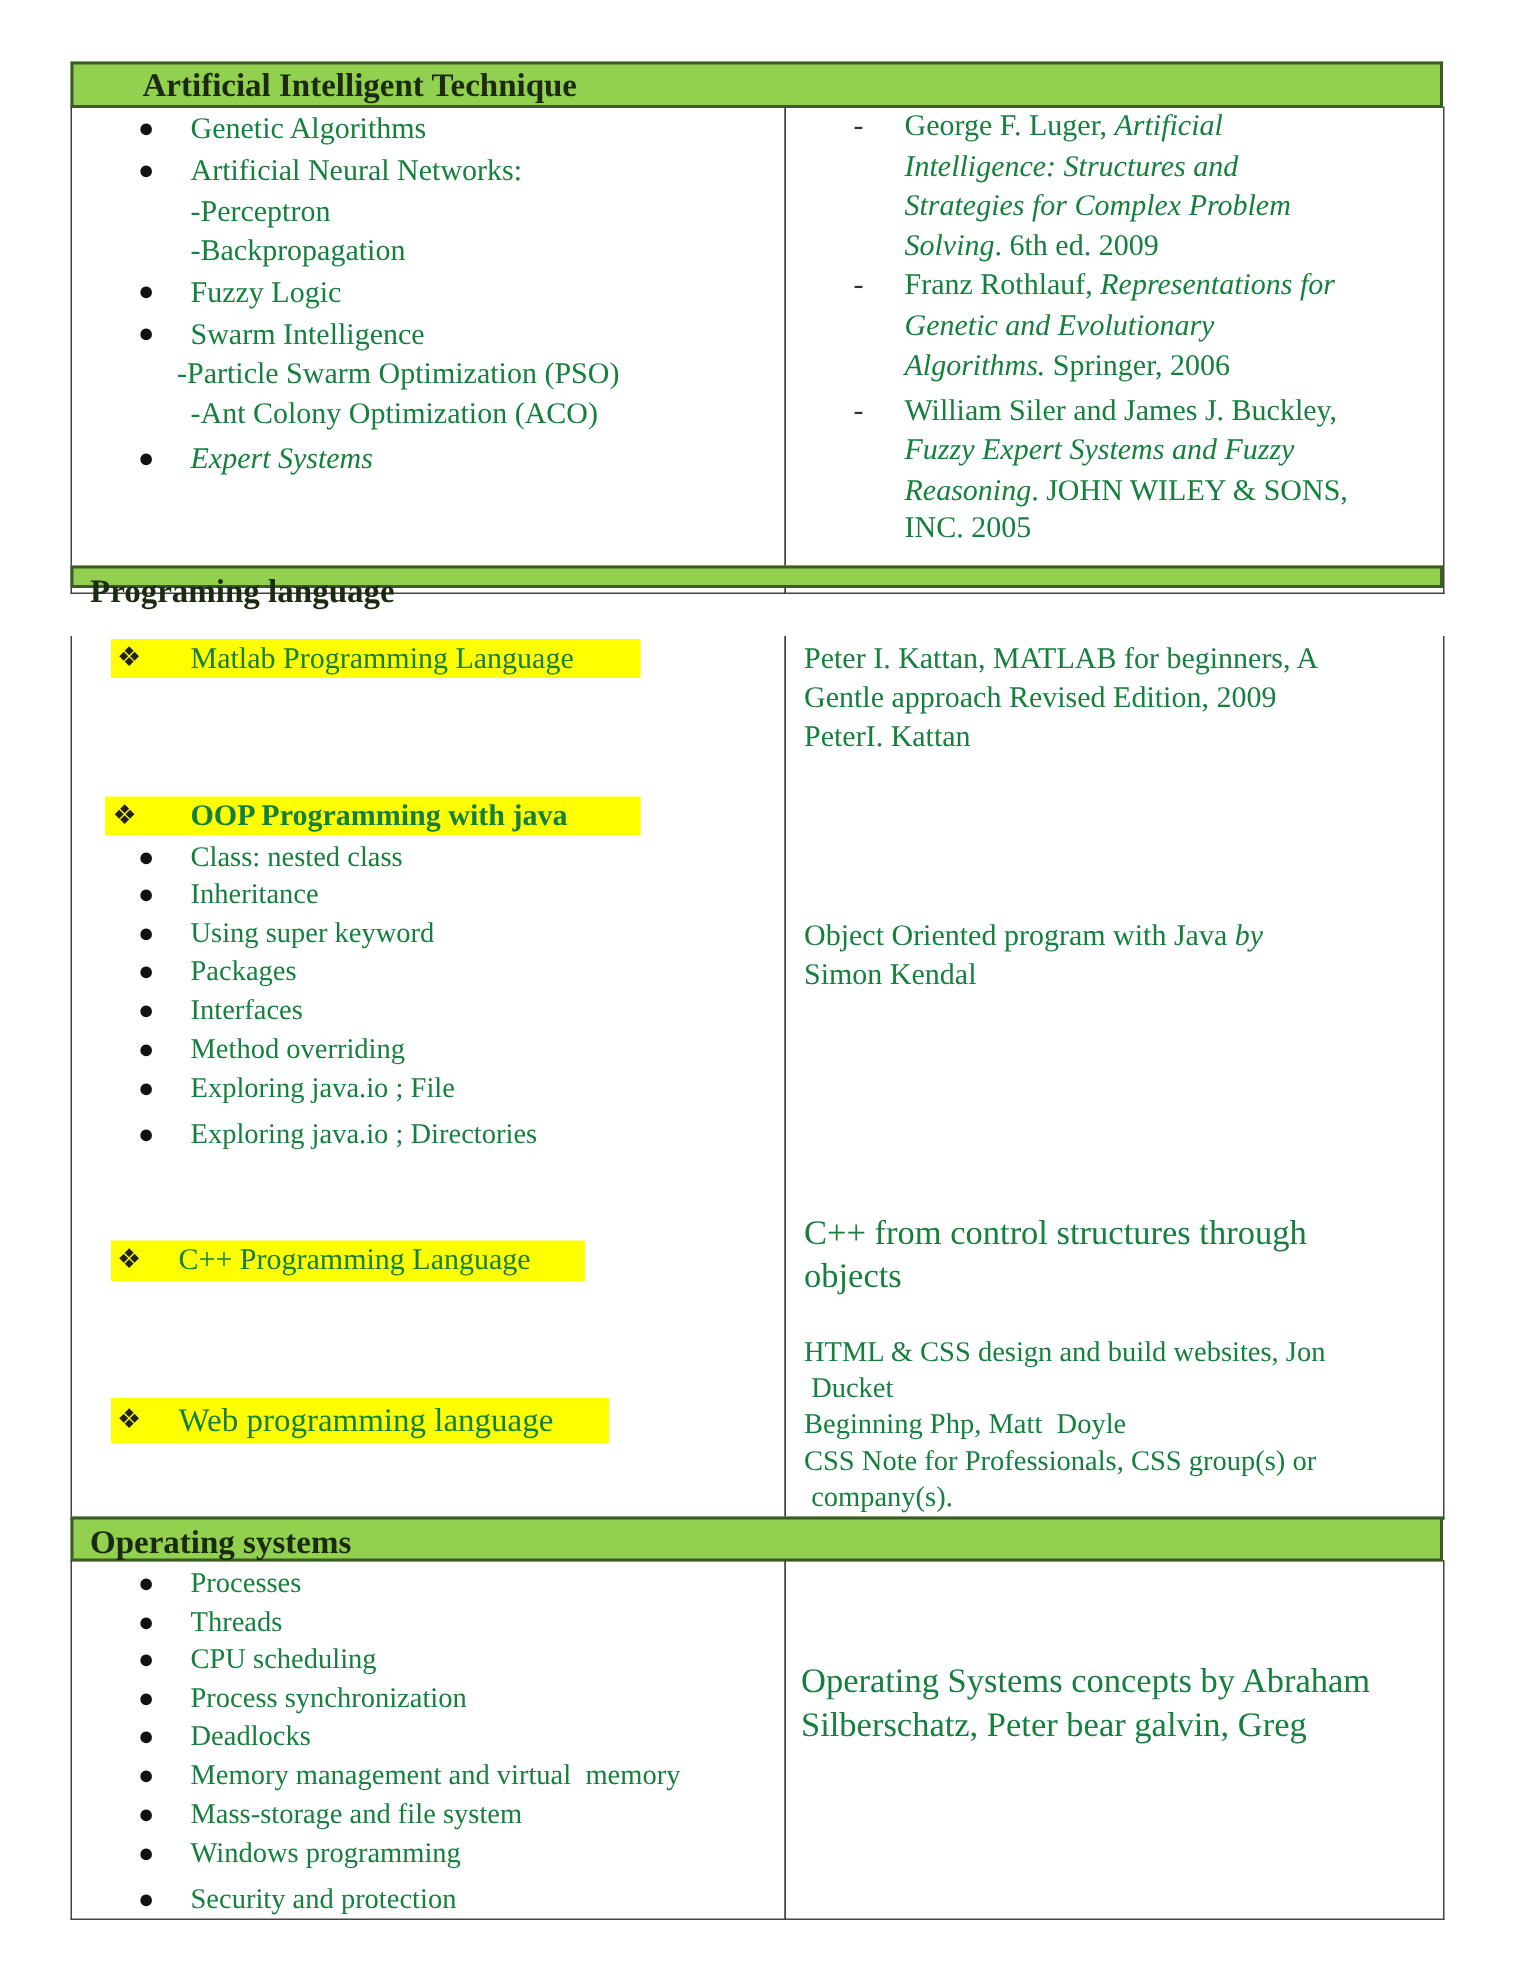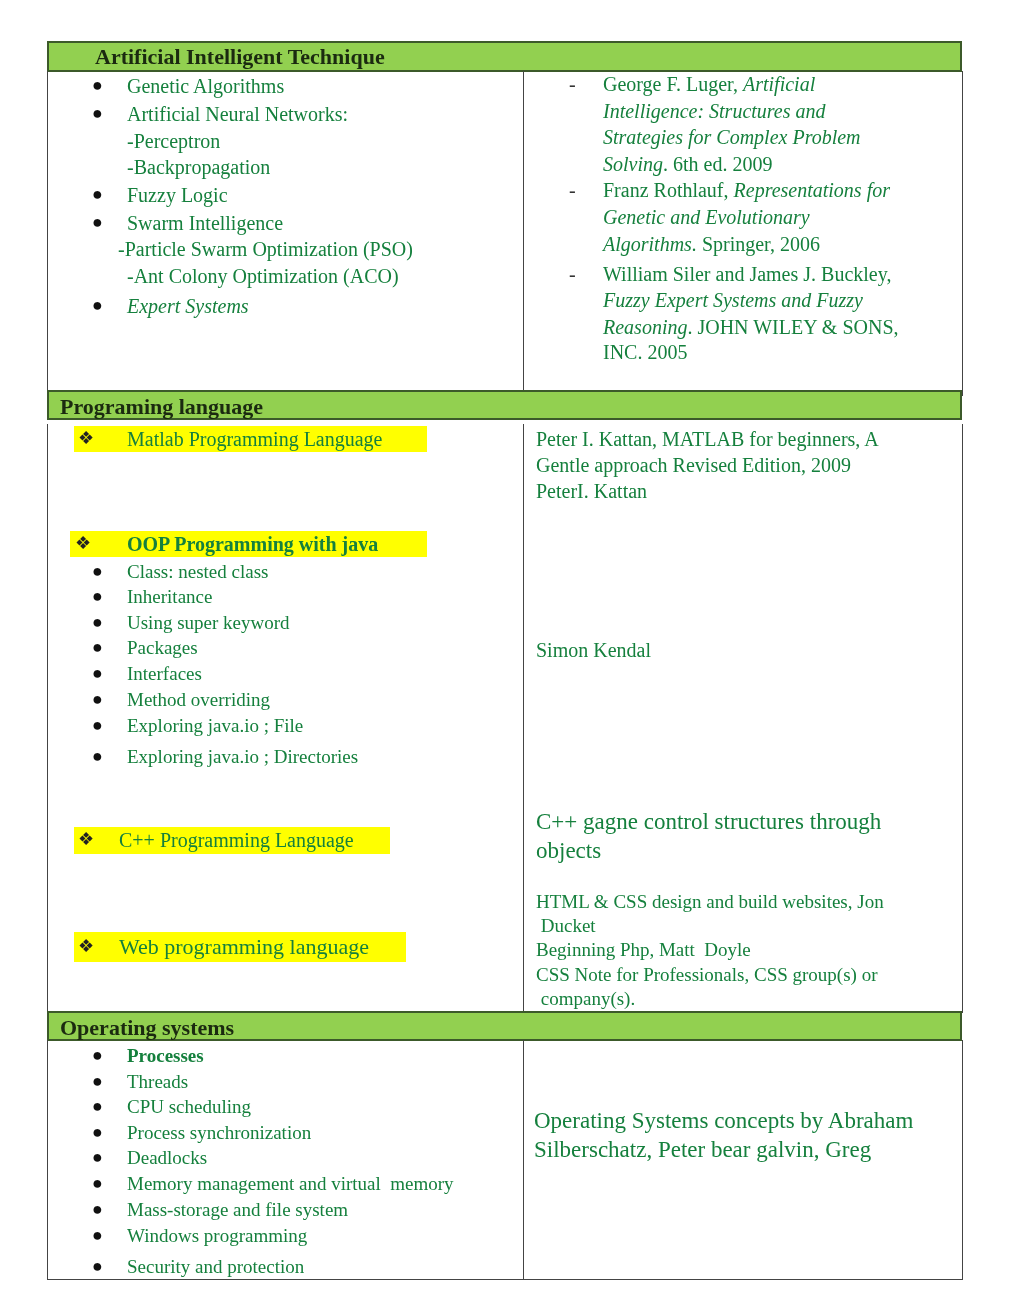--- a/index.html
+++ b/index.html
@@ -59,21 +59,21 @@
     <i class="txt" style="left:79px;top:133px;">Genetic and Evolutionary</i>
     <span class="txt" style="left:79px;top:160px;"><i>Algorithms.</i><span> Springer, 2006</span></span>
 
     <span class="dash" style="left:45px;top:192px;">-</span>
     <span class="txt" style="left:79px;top:190px;">William Siler and James J. Buckley,</span>
     <i class="txt" style="left:79px;top:216px;">Fuzzy Expert Systems and Fuzzy</i>
     <span class="txt" style="left:79px;top:243px;"><i>Reasoning</i><span>. JOHN WILEY &amp; SONS,</span></span>
     <span class="txt" style="left:79px;top:268px;">INC. 2005</span>
   </div>
 
-  <div class="section-head" style="top:390px;height:30px;">
+  <div class="section-head" style="top:377px;height:15px;">
     <span style="left:11px;top:4px;">Programing language</span>
   </div>
   <div class="cell left" style="top:424px;height:589px;">
 
     <div style="position:absolute;left:26px;top:2px;width:353px;height:26px;background:#ffff00;"></div>
     <span class="star" style="left:30px;top:3px;">❖</span>
     <span class="txt" style="left:79px;top:2px;">Matlab Programming Language</span>
 
     <div style="position:absolute;left:22px;top:107px;width:357px;height:26px;background:#ffff00;"></div>
     <span class="star" style="left:27px;top:108px;">❖</span>
@@ -102,38 +102,39 @@
 
     <div style="position:absolute;left:26px;top:508px;width:332px;height:30px;background:#ffff00;"></div>
     <span class="star" style="left:30px;top:511px;">❖</span>
     <span class="txt" style="left:71px;top:510px;font-size:22px;">Web programming language</span>
   </div>
   <div class="cell right" style="top:424px;height:589px;">
     <span class="txt" style="left:12px;top:2px;">Peter I. Kattan, MATLAB for beginners, A</span>
     <span class="txt" style="left:12px;top:28px;font-family:Liberation Serif, serif;">Gentle approach Revised Edition, 2009</span>
     <span class="txt" style="left:12px;top:54px;">PeterI. Kattan</span>
 
+    <span class="txt" style="left:12px;top:187px;"><span>Object Oriented program with Java </span><i>by</i></span>
     <span class="txt" style="left:12px;top:213px;">Simon Kendal</span>
 
-    <span class="txt" style="left:12px;top:383px;font-size:23px;line-height:29px;">C++ gagne control structures through</span>
+    <span class="txt" style="left:12px;top:383px;font-size:23px;line-height:29px;">C++ from control structures through</span>
     <span class="txt" style="left:12px;top:412px;font-size:23px;line-height:29px;">objects</span>
 
     <span class="txt" style="left:12px;top:466px;font-size:19px;line-height:24px;white-space:pre;">HTML &amp; CSS design and build websites, Jon</span>
     <span class="txt" style="left:12px;top:490px;font-size:19px;line-height:24px;white-space:pre;"> Ducket</span>
     <span class="txt" style="left:12px;top:514px;font-size:19px;line-height:24px;white-space:pre;">Beginning Php, Matt  Doyle</span>
     <span class="txt" style="left:12px;top:539px;font-size:19px;line-height:24px;white-space:pre;">CSS Note for Professionals, CSS group(s) or</span>
     <span class="txt" style="left:12px;top:563px;font-size:19px;line-height:24px;white-space:pre;"> company(s).</span>
   </div>
 
   <div class="section-head" style="top:1011px;height:30px;">
     <span style="left:11px;top:4px;">Operating systems</span>
   </div>
   <div class="cell left" style="top:1040px;height:240px;">
     <span class="bullet" style="left:44px;top:5px;">●</span>
-    <span class="txt" style="left:79px;top:3px;font-size:19px;font-weight:bold;">Processes</span>
+    <span class="txt" style="left:79px;top:3px;font-size:19px;">Processes</span>
     <span class="bullet" style="left:44px;top:31px;">●</span>
     <span class="txt" style="left:79px;top:29px;font-size:19px;">Threads</span>
     <span class="bullet" style="left:44px;top:56px;">●</span>
     <span class="txt" style="left:79px;top:54px;font-size:19px;">CPU scheduling</span>
     <span class="bullet" style="left:44px;top:82px;">●</span>
     <span class="txt" style="left:79px;top:80px;font-size:19px;">Process synchronization</span>
     <span class="bullet" style="left:44px;top:107px;">●</span>
     <span class="txt" style="left:79px;top:105px;font-size:19px;">Deadlocks</span>
     <span class="bullet" style="left:44px;top:133px;">●</span>
     <span class="txt" style="left:79px;top:131px;font-size:19px;white-space:pre;">Memory management and virtual  memory</span>

